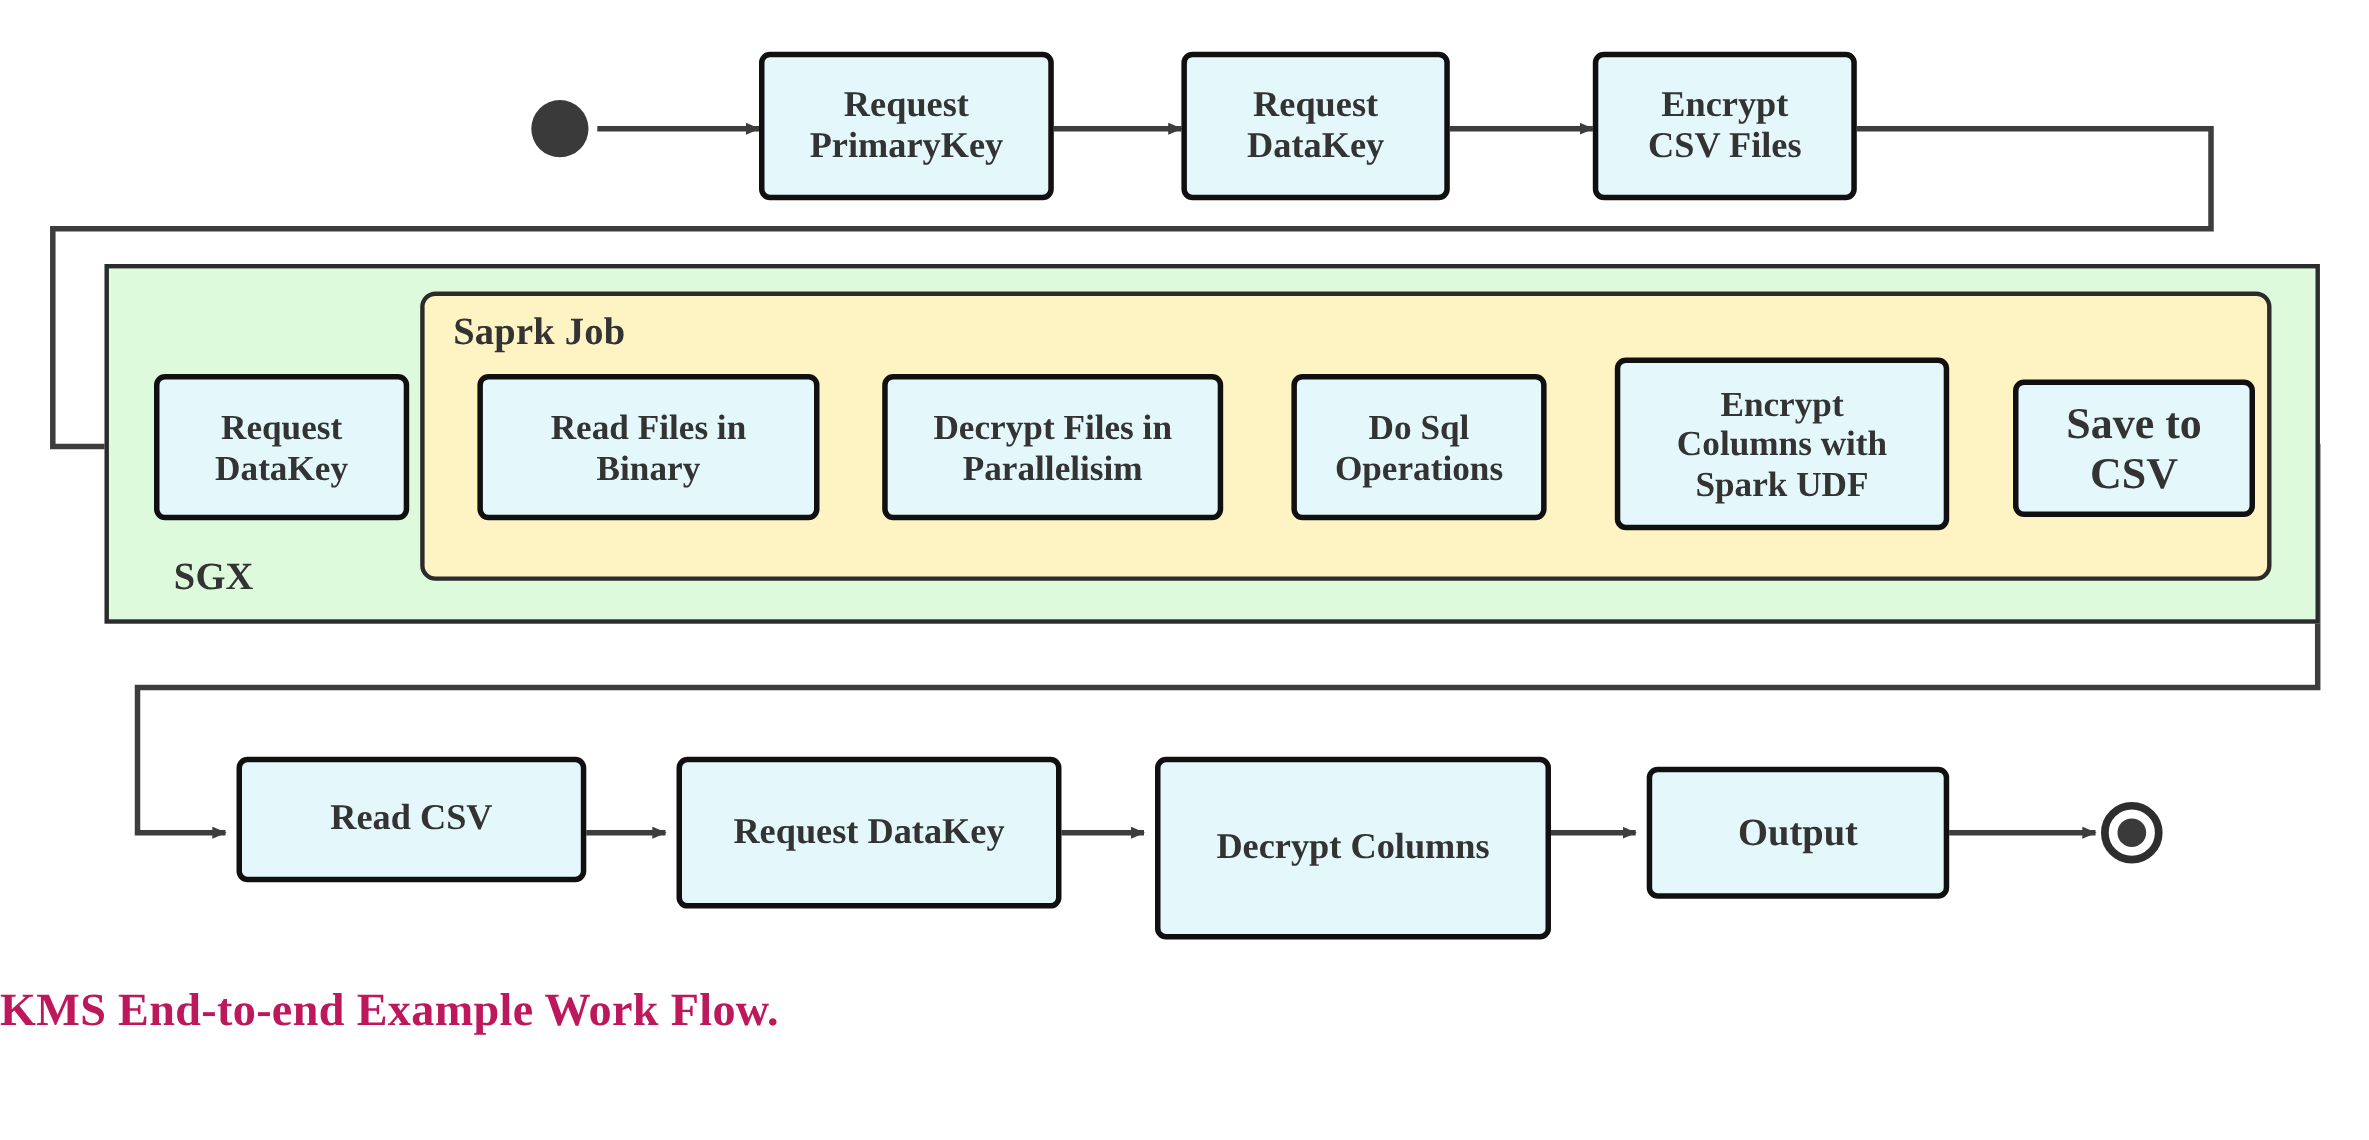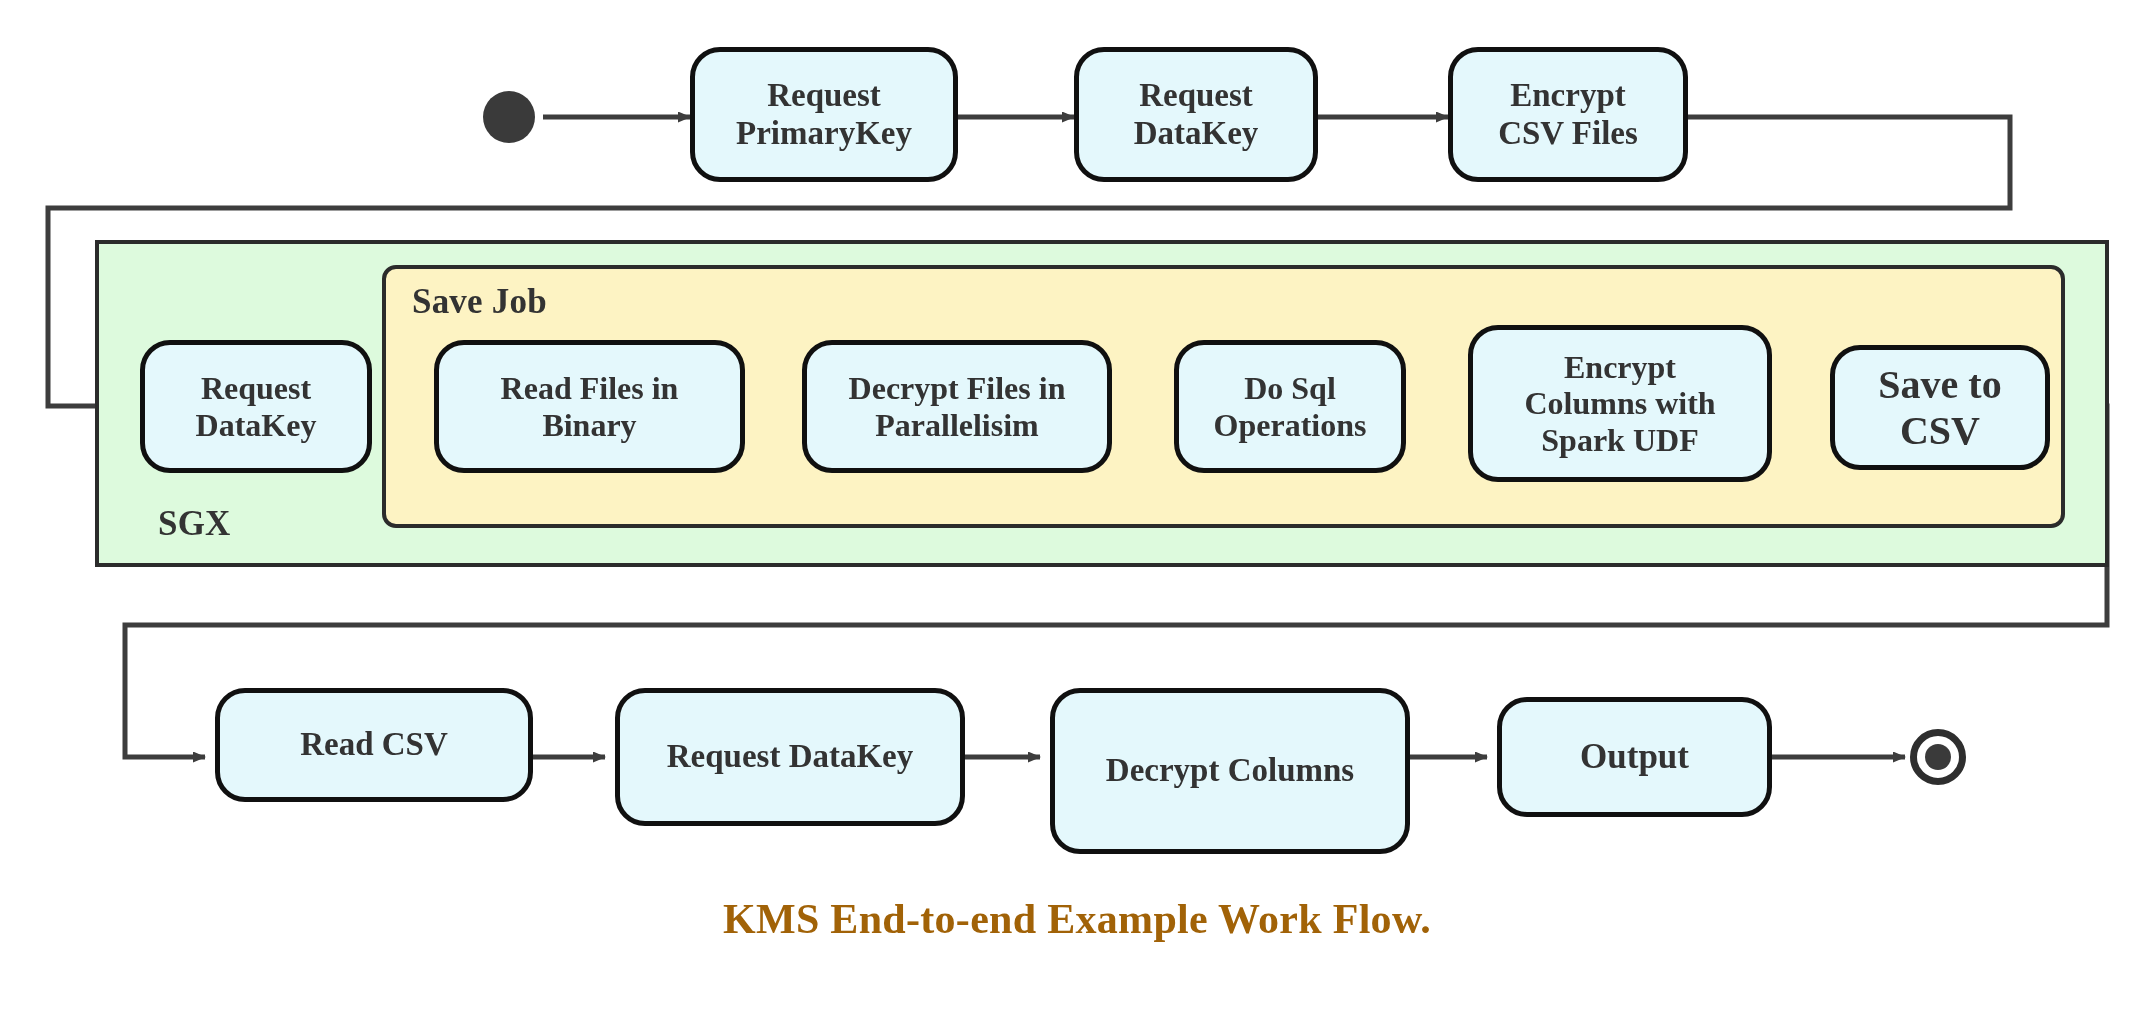--- a/index.html
+++ b/index.html
@@ -45,21 +45,21 @@
     color: #333333;
     white-space: nowrap;
     letter-spacing: 0.2px;
   }
   
   .node {
     position: absolute;
     box-sizing: border-box;
     background: #e4f8fc;
     border: 5px solid #101010;
-    border-radius: 30px;
+    border-radius: 10px;
     display: flex;
     align-items: center;
     justify-content: center;
     text-align: center;
     font-weight: bold;
     color: #333333;
     line-height: 1.14;
     padding: 2px 6px;
     z-index: 5;
   }
@@ -93,23 +93,23 @@
     height: 26px;
     margin-left: -13px;
     margin-top: -13px;
     border-radius: 50%;
     background: #3a3a3a;
   }
   
   .caption {
     position: absolute;
     width: 100%;
-    text-align: center;
+    text-align: left;
     font-weight: bold;
-    color: #a16207;
+    color: #be185d;
     letter-spacing: 0.3px;
   }
 </style>
 </head>
 <body>
 
 <div id="canvas">
 
   <svg id="wires" viewBox="0 0 2154 1036" width="2154" height="1036">
     <defs>
@@ -146,21 +146,21 @@
       <path d="M1410,757 L1487,757" marker-end="url(#arrow)"></path>
 
       <path d="M1772,757 L1905,757" marker-end="url(#arrow)"></path>
     </g>
   </svg>
 
   <div class="container sgx-box" style="left:95px; top:240px; width:2014px; height:327px;"></div>
 
   <div class="container spark-box" style="left:382px; top:265px; width:1683px; height:263px;"></div>
 
-  <div class="container-label" style="left:412px; top:282px; font-size:35px;">Save Job</div>
+  <div class="container-label" style="left:412px; top:282px; font-size:35px;">Saprk Job</div>
 
   <div class="container-label" style="left:158px; top:504px; font-size:35px;">SGX</div>
 
   <div class="start-marker" style="left:483px; top:91px;"></div>
   <div class="end-marker" style="left:1910px; top:729px;"></div>
 
   <div class="node" style="left:690px; top:47px; width:268px; height:135px; font-size:33px;">
     <span class="node-label">Request
 PrimaryKey</span>
   </div>

